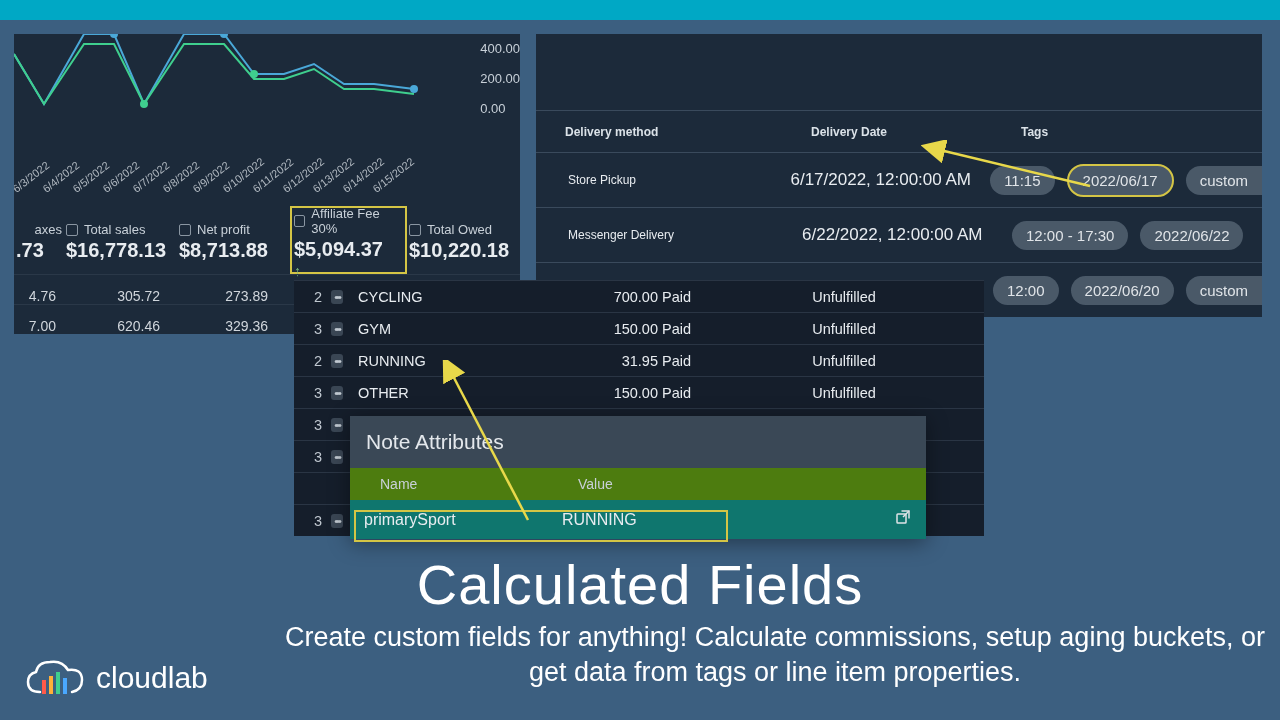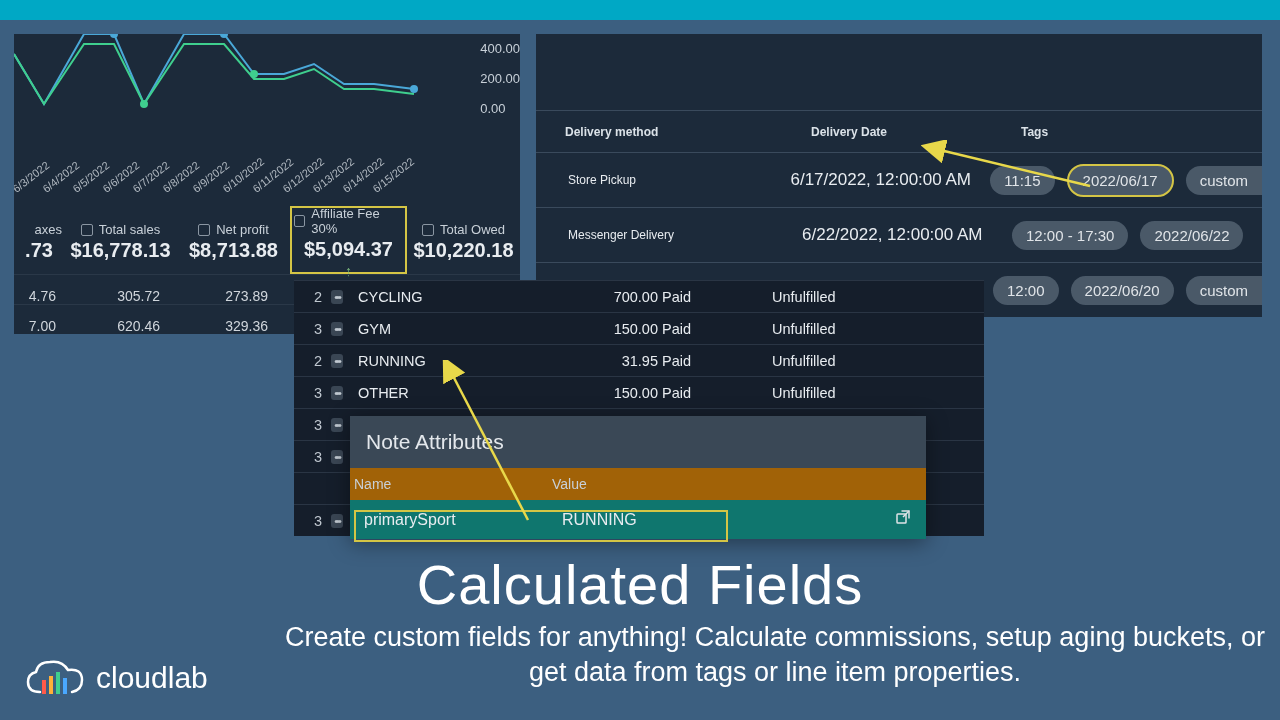--- a/index.html
+++ b/index.html
@@ -21,21 +21,21 @@
 
 
 .chart-panel{position:absolute;left:14px;top:34px;width:506px;height:300px;background:var(--dark);overflow:hidden}
 .y-axis{position:absolute;right:0;top:0}
 .y-axis div{font-size:13px;color:#c8d0d8;height:30px;line-height:30px;text-align:left;padding-left:8px}
 .chart-svg{position:absolute;left:0;top:0}
 .x-axis{position:absolute;bottom:138px;left:0;display:flex;gap:6px;font-size:11px;color:#b0b8c0}
 .x-axis div{transform:rotate(-38deg);transform-origin:left center;white-space:nowrap;width:24px}
 
 .summary-row{position:absolute;left:0;top:172px;display:flex;height:68px;width:100%}
-.summary-cell{display:flex;flex-direction:column;align-items:center;justify-content:center;padding:4px 2px 0 2px;gap:2px;flex:1}
+.summary-cell{display:flex;flex-direction:column;justify-content:center;padding:4px 2px 0 2px;gap:2px;flex:1}
 .summary-cell.first{flex:0 0 50px}
 .chk{display:flex;align-items:center;gap:6px;font-size:13px;color:#c8d0d8}
 .chk .box{width:12px;height:12px;border:1.5px solid #8a96a2;border-radius:2px}
 .summary-cell .val{font-size:20px;font-weight:bold}
 .summary-cell.hl{border:2px solid var(--yellow)}
 .summary-cell.hl .up{color:#7fbf7f;font-size:14px}
 
 .mini-rows{position:absolute;left:0;top:240px;width:100%}
 .mini-row{display:flex;height:30px;align-items:flex-end;border-top:1px solid #2a3848;font-size:14px;color:#d0d6dc}
 .mini-row div{text-align:right;padding-right:8px}
@@ -59,26 +59,26 @@
 
 
 .cat-panel{position:absolute;left:294px;top:280px;width:690px;background:var(--darker)}
 .cat-row{display:flex;height:32px;align-items:center;border-top:1px solid #2a3544;font-size:14.5px}
 .cat-row .n{width:28px;text-align:right;color:#c0c8d0}
 .cat-row .ic{width:30px;display:flex;justify-content:center}
 .cat-row .ic span{background:#3a4654;border-radius:3px;font-size:11px;padding:1px 3px;color:#c0c8d0;letter-spacing:-2px}
 .cat-row .nm{width:210px;padding-left:6px}
 .cat-row .amt{width:100px;text-align:right;padding-right:4px}
 .cat-row .st{width:110px}
-.cat-row .fu{flex:1;text-align:left;padding-right:68px}
+.cat-row .fu{flex:1;text-align:center;padding-right:68px}
 
 
 .popup{position:absolute;left:350px;top:416px;width:576px;background:#3a4856;box-shadow:0 4px 20px rgba(0,0,0,0.4)}
 .popup-head{font-size:21px;padding:14px 16px;color:#e4e8ec}
-.popup-th{display:flex;background:#a16207;font-size:14px;color:#c8d0d8;padding:8px 4px}
+.popup-th{display:flex;background:#4d7c0f;font-size:14px;color:#c8d0d8;padding:8px 30px}
 .popup-th .c1{width:198px}
 .popup-tr{display:flex;align-items:center;padding:8px 14px;background:#0f766e}
 .popup-tr .c1{width:198px;font-size:16px}
 .popup-tr .c2{flex:1;font-size:16px}
 .popup-tr .open{font-size:18px}
 .popup-hl{position:absolute;left:4px;top:94px;width:374px;height:32px;border:2px solid var(--yellow);pointer-events:none}
 
 
 svg.arrow{position:absolute;pointer-events:none}
 

